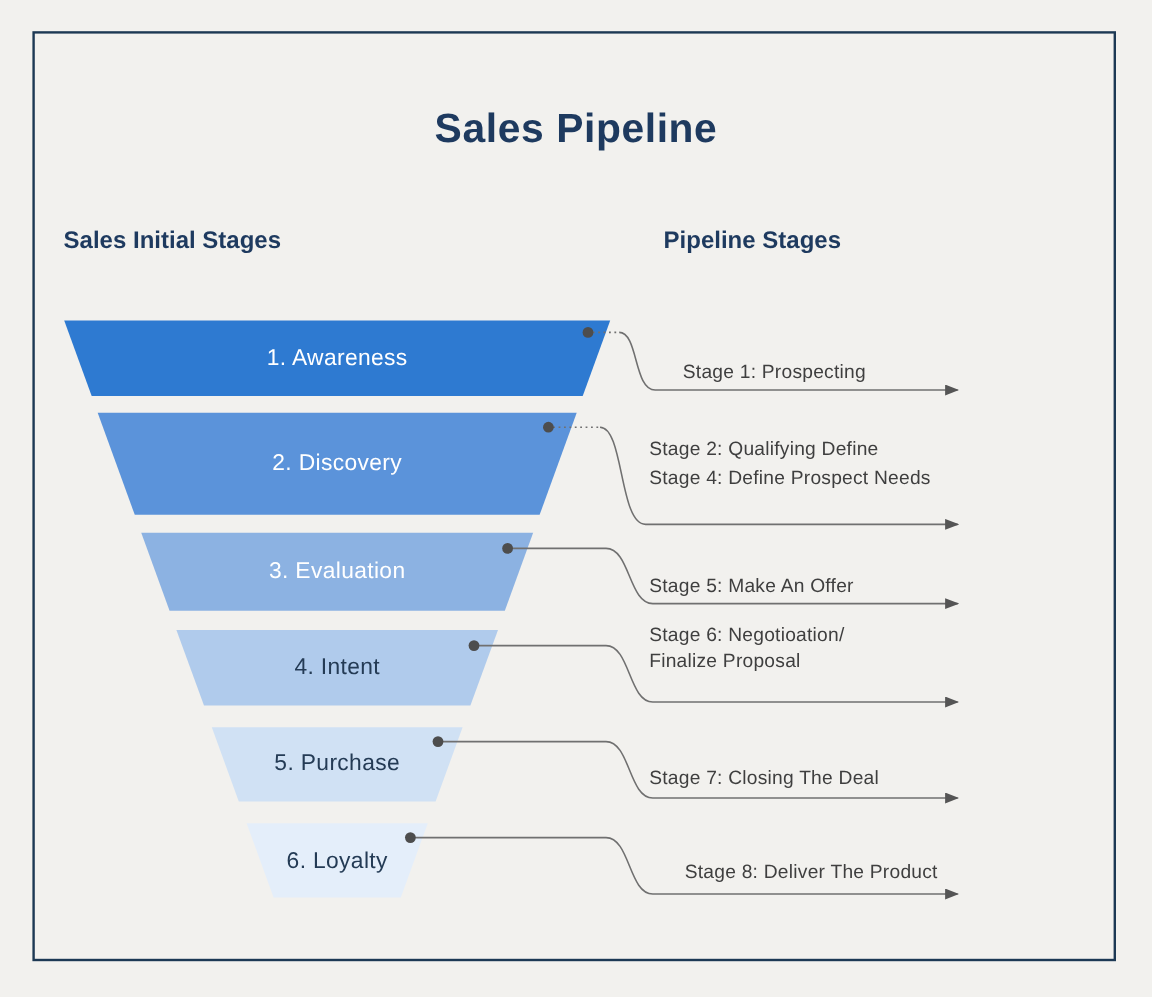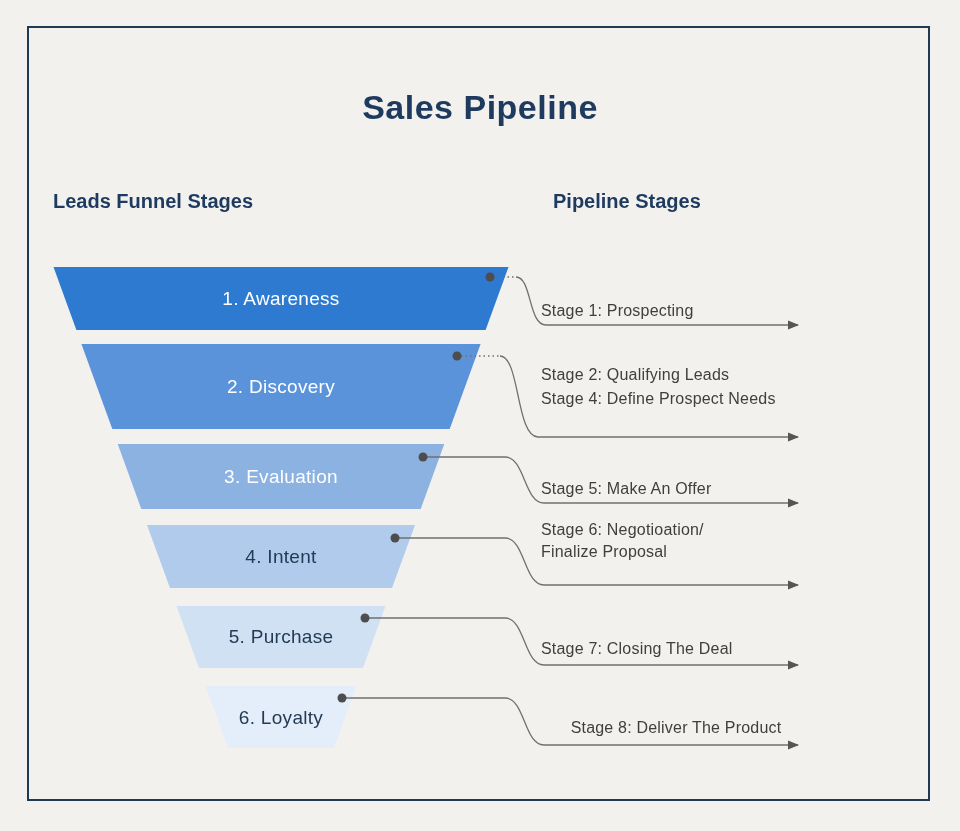--- a/index.html
+++ b/index.html
@@ -28,33 +28,33 @@
     font-size:19px;line-height:24px;letter-spacing:.3px;
   }
   .funnel-label.light{color:#ffffff;}
   .funnel-label.dark{color:#243b55;}
   .pl-1{top:287px;} .pl-2{top:375px;} .pl-3{top:465px;}
   .pl-4{top:545px;} .pl-5{top:625px;} .pl-6{top:706px;}
   .pipe-group{
     position:absolute;left:541px;width:270px;
     font-size:16px;line-height:24px;color:#3f3f3f;letter-spacing:.2px;
   }
-  .pg-1{top:299px;} .pg-2{top:363px;} .pg-3{top:477px;}
+  .pg-1{top:299px;margin-left:28px;} .pg-2{top:363px;} .pg-3{top:477px;}
   .pg-4{top:519px;line-height:22px;} .pg-5{top:637px;} .pg-6{top:716px;text-align:center;}
 </style>
 </head>
 <body>
 
 <div class="canvas">
 
   <div class="frame"></div>
 
   <h1 class="title">Sales Pipeline</h1>
 
-  <div class="col-header left">Leads Funnel Stages</div>
+  <div class="col-header left">Sales Initial Stages</div>
   <div class="col-header right">Pipeline Stages</div>
 
   <svg class="diagram" width="960" height="831" viewBox="0 0 960 831">
     <defs>
       <marker id="arrow" markerWidth="9" markerHeight="8" refX="8" refY="3.5" orient="auto">
         <path d="M0,0 L9,3.5 L0,7 Z" fill="#555"></path>
       </marker>
     </defs>
 
     <polygon points="53.5,267 508.5,267 485.6,330 76.4,330" fill="#2e7ad1"></polygon>
@@ -91,21 +91,21 @@
   <div class="funnel-label light pl-2">2. Discovery</div>
   <div class="funnel-label light pl-3">3. Evaluation</div>
   <div class="funnel-label dark  pl-4">4. Intent</div>
   <div class="funnel-label dark  pl-5">5. Purchase</div>
   <div class="funnel-label dark  pl-6">6. Loyalty</div>
 
   <div class="pipe-group pg-1">
     <div>Stage 1: Prospecting</div>
   </div>
   <div class="pipe-group pg-2">
-    <div>Stage 2: Qualifying Leads</div>
+    <div>Stage 2: Qualifying Define</div>
     <div>Stage 4: Define Prospect Needs</div>
   </div>
   <div class="pipe-group pg-3">
     <div>Stage 5: Make An Offer</div>
   </div>
   <div class="pipe-group pg-4">
     <div>Stage 6: Negotioation/</div>
     <div>Finalize Proposal</div>
   </div>
   <div class="pipe-group pg-5">

